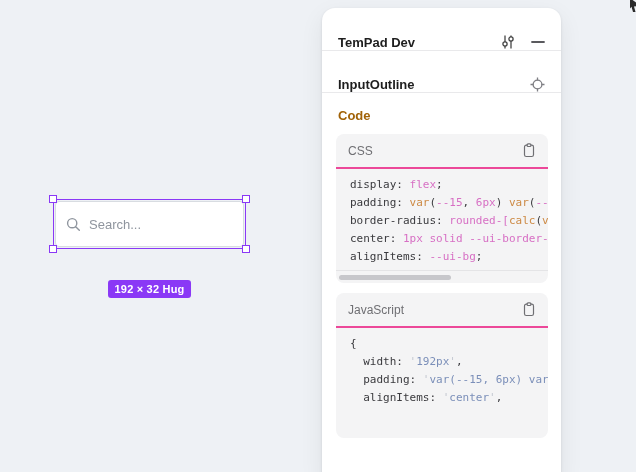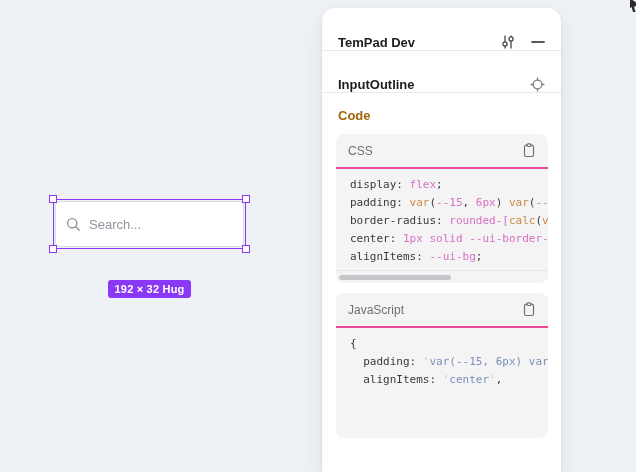--- a/index.html
+++ b/index.html
@@ -171,20 +171,21 @@
         <span class="lbl">JavaScript</span>
         <button class="icon-btn">
           <svg width="14" height="15" viewBox="0 0 14 15">
             <rect x="2.5" y="2.2" width="9" height="11.3" rx="1.8" fill="none" stroke="#6f6f73" stroke-width="1.2"></rect>
             <rect x="5.1" y="0.9" width="3.8" height="2.6" rx="1" fill="#f4f4f5" stroke="#6f6f73" stroke-width="1.2"></rect>
           </svg>
         </button>
       </div>
       <div class="code-body" style="min-height:110px;">
           <div class="code-line"><span class="tok-p">{</span></div>
+          <div class="code-line"><span class="tok-p">  width: </span><span class="tok-q">'</span><span class="tok-s">192px</span><span class="tok-q">'</span><span class="tok-p">,</span></div>
           <div class="code-line"><span class="tok-p">  padding: </span><span class="tok-q">'</span><span class="tok-s">var(--15, 6px) var(--15, 6px)</span></div>
           <div class="code-line"><span class="tok-p">  alignItems: </span><span class="tok-q">'</span><span class="tok-s">center</span><span class="tok-q">'</span><span class="tok-p">,</span></div>
         </div>
     </div>
 
   </div>
 
   <div class="cursor"></div>
 </div>
 

